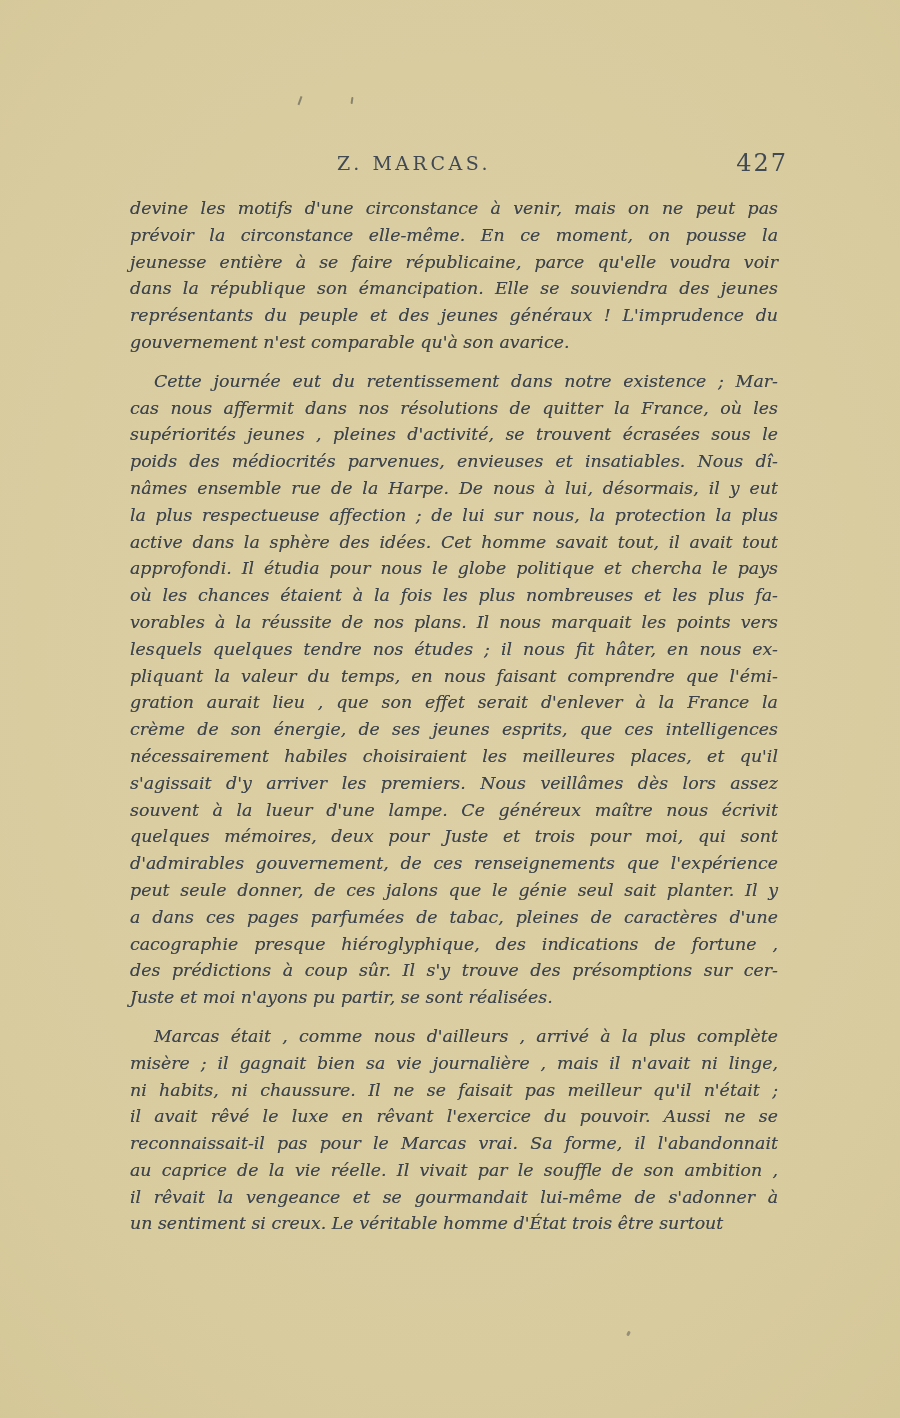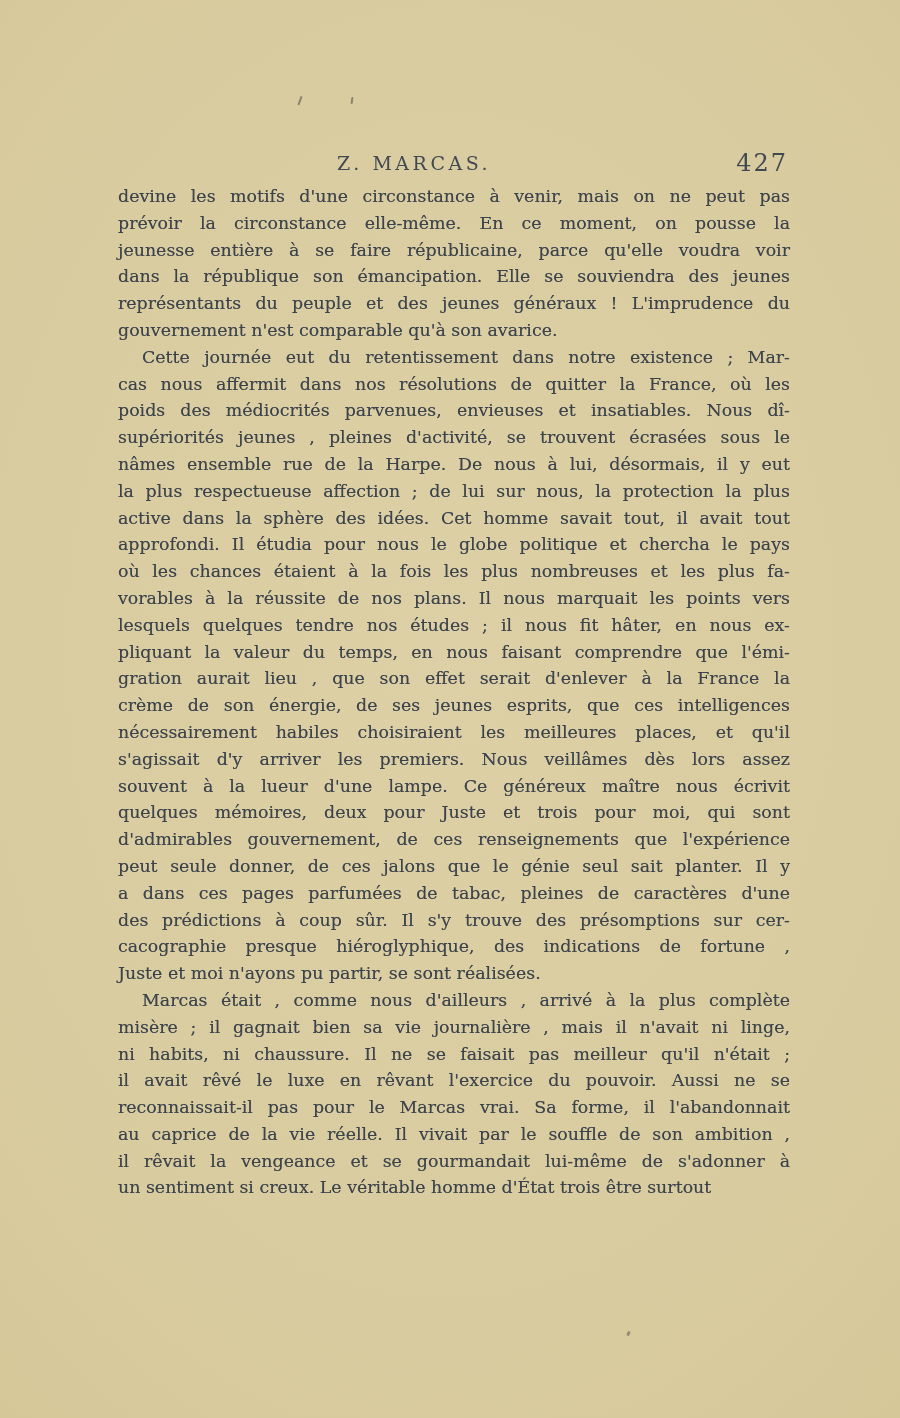--- a/index.html
+++ b/index.html
@@ -54,21 +54,22 @@
   .page-body {
     position: absolute;
     top: 183px;
     left: 118px;
     width: 672px;
     font-size: 17.4px;
     line-height: 26.8px;
     text-shadow: 0 0 0.5px rgba(62, 70, 80, 0.55);
   }
   .paragraph {
-    margin: 0;
+    margin: 12px;
+    font-style: italic;
   }
   .line {
     text-align: justify;
     text-align-last: justify;
     -moz-text-align-last: justify;
   }
   .line.last {
     text-align-last: left;
     -moz-text-align-last: left;
   }
@@ -122,41 +123,41 @@
         <div class="line">devine les motifs d'une circonstance à venir, mais on ne peut pas</div>
         <div class="line">prévoir la circonstance elle-même. En ce moment, on pousse la</div>
         <div class="line">jeunesse entière à se faire républicaine, parce qu'elle voudra voir</div>
         <div class="line">dans la république son émancipation. Elle se souviendra des jeunes</div>
         <div class="line">représentants du peuple et des jeunes généraux ! L'imprudence du</div>
         <div class="line last">gouvernement n'est comparable qu'à son avarice.</div>
       </div>
       <div class="paragraph">
         <div class="line indent">Cette journée eut du retentissement dans notre existence ; Mar-</div>
         <div class="line">cas nous affermit dans nos résolutions de quitter la France, où les</div>
+        <div class="line">supériorités jeunes , pleines d'activité, se trouvent écrasées sous le</div>
         <div class="line">poids des médiocrités parvenues, envieuses et insatiables. Nous dî-</div>
-        <div class="line">supériorités jeunes , pleines d'activité, se trouvent écrasées sous le</div>
         <div class="line">nâmes ensemble rue de la Harpe. De nous à lui, désormais, il y eut</div>
         <div class="line">la plus respectueuse affection ; de lui sur nous, la protection la plus</div>
         <div class="line">active dans la sphère des idées. Cet homme savait tout, il avait tout</div>
         <div class="line">approfondi. Il étudia pour nous le globe politique et chercha le pays</div>
         <div class="line">où les chances étaient à la fois les plus nombreuses et les plus fa-</div>
         <div class="line">vorables à la réussite de nos plans. Il nous marquait les points vers</div>
         <div class="line">lesquels quelques tendre nos études ; il nous fit hâter, en nous ex-</div>
         <div class="line">pliquant la valeur du temps, en nous faisant comprendre que l'émi-</div>
         <div class="line">gration aurait lieu , que son effet serait d'enlever à la France la</div>
         <div class="line">crème de son énergie, de ses jeunes esprits, que ces intelligences</div>
         <div class="line">nécessairement habiles choisiraient les meilleures places, et qu'il</div>
         <div class="line">s'agissait d'y arriver les premiers. Nous veillâmes dès lors assez</div>
         <div class="line">souvent à la lueur d'une lampe. Ce généreux maître nous écrivit</div>
         <div class="line">quelques mémoires, deux pour Juste et trois pour moi, qui sont</div>
         <div class="line">d'admirables gouvernement, de ces renseignements que l'expérience</div>
         <div class="line">peut seule donner, de ces jalons que le génie seul sait planter. Il y</div>
         <div class="line">a dans ces pages parfumées de tabac, pleines de caractères d'une</div>
+        <div class="line">cacographie presque hiéroglyphique, des indications de fortune ,</div>
         <div class="line">des prédictions à coup sûr. Il s'y trouve des présomptions sur cer-</div>
-        <div class="line">cacographie presque hiéroglyphique, des indications de fortune ,</div>
         <div class="line last">Juste et moi n'ayons pu partir, se sont réalisées.</div>
       </div>
       <div class="paragraph">
         <div class="line indent">Marcas était , comme nous d'ailleurs , arrivé à la plus complète</div>
         <div class="line">misère ; il gagnait bien sa vie journalière , mais il n'avait ni linge,</div>
         <div class="line">ni habits, ni chaussure. Il ne se faisait pas meilleur qu'il n'était ;</div>
         <div class="line">il avait rêvé le luxe en rêvant l'exercice du pouvoir. Aussi ne se</div>
         <div class="line">reconnaissait-il pas pour le Marcas vrai. Sa forme, il l'abandonnait</div>
         <div class="line">au caprice de la vie réelle. Il vivait par le souffle de son ambition ,</div>
         <div class="line">il rêvait la vengeance et se gourmandait lui-même de s'adonner à</div>

